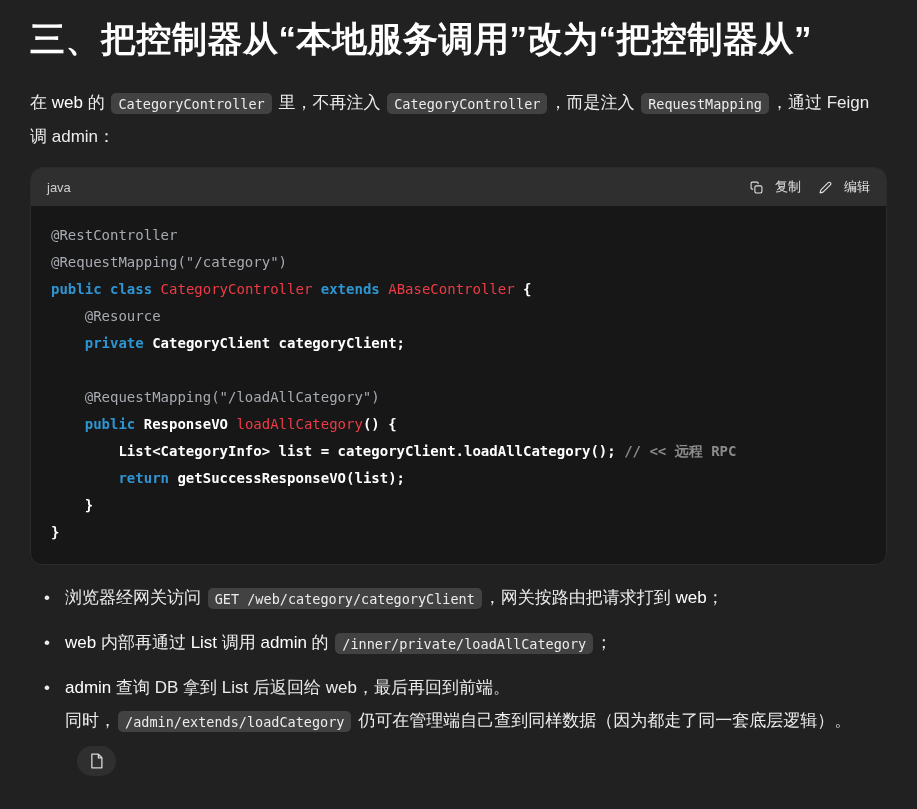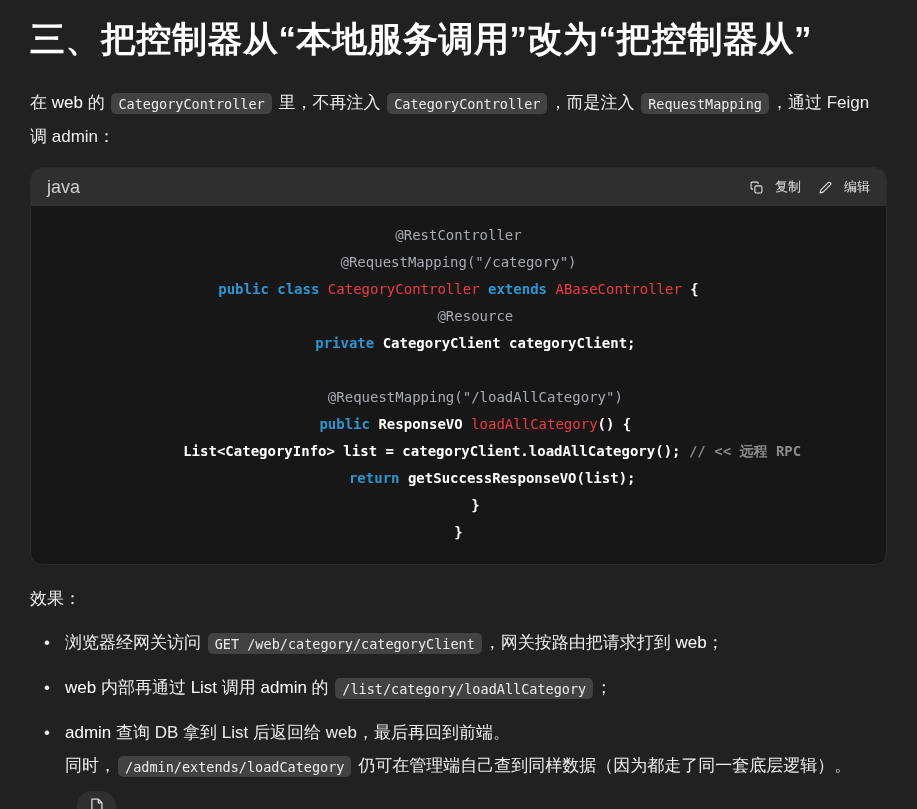--- a/index.html
+++ b/index.html
@@ -30,32 +30,32 @@
   }
   .codeblock{
     margin-top:14px;border-radius:12px;overflow:hidden;
     border:1px solid var(--code-border,#2b2b2b);
     background:var(--code-bg,#171717);
   }
   .code-header{
     height:38px;display:flex;align-items:center;justify-content:space-between;
     padding:0 16px;background:var(--code-header-bg,#2f2f2f);
   }
-  .code-lang{font-size:18px;color:#cfcfcf;}
+  .code-lang{font-size:13px;color:#cfcfcf;}
   .code-actions{display:flex;gap:18px;}
   .hbtn{
     background:none;border:none;padding:0;margin:0;cursor:pointer;
     display:inline-flex;align-items:center;gap:12px;
     color:#e3e3e3;font-size:13px;font-family:"Liberation Sans",sans-serif;
   }
   .hbtn svg{stroke:#e3e3e3;}
   pre.code-body{
     margin:0;padding:16px 20px 18px 20px;
     font-family:"DejaVu Sans Mono",monospace;
-    font-size:14px;line-height:27px;text-align:center;
+    font-size:14px;line-height:27px;
   }
   .code-line{min-height:27px;white-space:pre;}
   .tok-pl{color:var(--code-text,#ffffff);font-weight:600;}
   .tok-kw{color:var(--kw,#2e95d3);font-weight:700;}
   .tok-ty{color:var(--ty,#ef3b47);font-weight:400;}
   .tok-meta{color:var(--meta,#a8abb2);font-weight:400;}
   .tok-cm{color:var(--cm,#8b8b8b);font-weight:700;}
   p.effect-heading{margin:22px 0 0 0;font-size:17px;}
   ul.effect-list{list-style:none;margin:16px 0 0 0;padding:0;}
   ul.effect-list li{
@@ -102,30 +102,29 @@
               <path d="M17 3a2.8 2.8 0 1 1 4 4L7.5 20.5 2 22l1.5-5.5Z"></path>
             </svg>
           </span>
           <span>编辑</span>
         </button>
       </div>
     </div>
     <pre class="code-body"><div class="code-line"><span class="tok-meta">@RestController</span></div><div class="code-line"><span class="tok-meta">@RequestMapping("/category")</span></div><div class="code-line"><span class="tok-kw">public</span><span class="tok-pl"> </span><span class="tok-kw">class</span><span class="tok-pl"> </span><span class="tok-ty">CategoryController</span><span class="tok-pl"> </span><span class="tok-kw">extends</span><span class="tok-pl"> </span><span class="tok-ty">ABaseController</span><span class="tok-pl"> {</span></div><div class="code-line"><span class="tok-meta">    @Resource</span></div><div class="code-line"><span class="tok-pl">    </span><span class="tok-kw">private</span><span class="tok-pl"> CategoryClient categoryClient;</span></div><div class="code-line">&nbsp;</div><div class="code-line"><span class="tok-meta">    @RequestMapping("/loadAllCategory")</span></div><div class="code-line"><span class="tok-pl">    </span><span class="tok-kw">public</span><span class="tok-pl"> ResponseVO </span><span class="tok-ty">loadAllCategory</span><span class="tok-pl">() {</span></div><div class="code-line"><span class="tok-pl">        List&lt;CategoryInfo&gt; list = categoryClient.loadAllCategory(); </span><span class="tok-cm">// &lt;&lt; 远程 RPC</span></div><div class="code-line"><span class="tok-pl">        </span><span class="tok-kw">return</span><span class="tok-pl"> getSuccessResponseVO(list);</span></div><div class="code-line"><span class="tok-pl">    }</span></div><div class="code-line"><span class="tok-pl">}</span></div></pre>
   </div>
 
-  <p class="effect-heading">效果：</p>
 
   <ul class="effect-list" id="effect-list">
       <li>
         <span class="bullet-marker">•</span>
         <div class="li-content">浏览器经网关访问 <code class="chip">GET /web/category/categoryClient</code>，网关按路由把请求打到 <strong>web</strong>；</div>
       </li>
       <li>
         <span class="bullet-marker">•</span>
-        <div class="li-content"><strong>web</strong> 内部再通过 <strong>List</strong> 调用 <strong>admin</strong> 的 <code class="chip">/list/category/loadAllCategory</code>；</div>
+        <div class="li-content"><strong>web</strong> 内部再通过 <strong>List</strong> 调用 <strong>admin</strong> 的 <code class="chip">/inner/private/loadAllCategory</code>；</div>
       </li>
       <li>
         <span class="bullet-marker">•</span>
         <div class="li-content"><strong>admin</strong> 查询 DB 拿到 List 后返回给 web，最后再回到前端。<br>同时，<code class="chip">/admin/extends/loadCategory</code> 仍可在管理端自己查到同样数据（因为都走了同一套底层逻辑）。<button class="msg-copy">
             <span style="display:inline-flex;">
               <svg width="13" height="16" viewBox="0 0 14 17" fill="none" stroke-width="1.4" stroke-linejoin="round">
                 <path d="M2 1.2h7l3.8 3.8v10.8H2z"></path>
                 <path d="M9 1.2v4h3.8"></path>
               </svg>
             </span>

